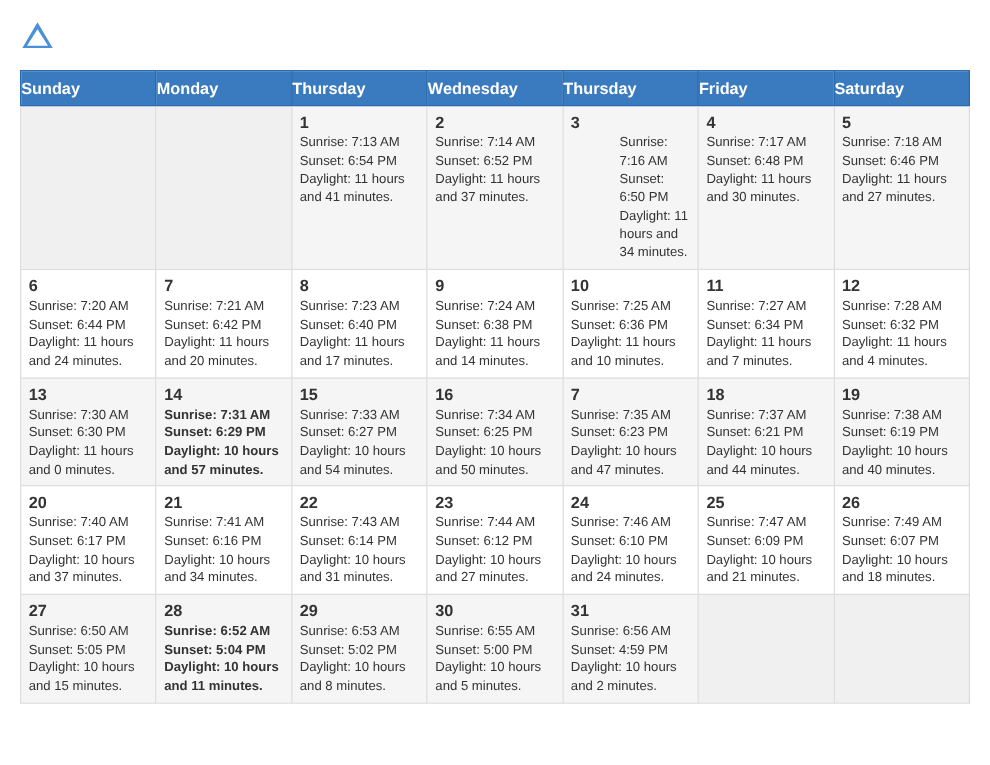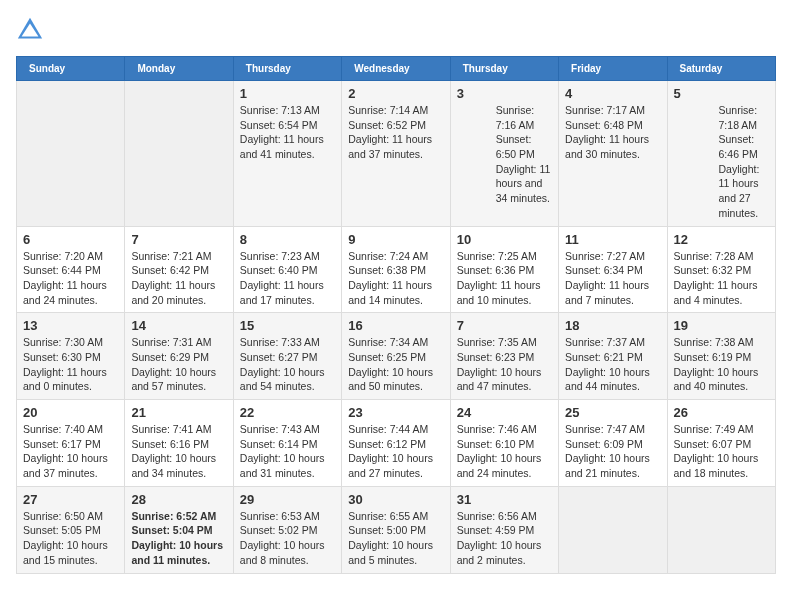--- a/index.html
+++ b/index.html
@@ -54,22 +54,22 @@
     }
     table {
       width: 100%;
       border-collapse: collapse;
       table-layout: fixed;
     }
     thead th {
       background-color: #3a7abf;
       color: #fff;
       text-align: left;
-      padding: 6px 12px;
-      font-size: 10px;
+      padding: 6px 0;
+      font-size: 13px;
       font-weight: bold;
       border: 1px solid #2a6aaf;
     }
     tbody td {
       vertical-align: top;
       padding: 5px 6px;
       font-size: 11px;
       color: #333;
       border: 1px solid #ddd;
       height: 80px;
@@ -151,21 +151,21 @@
 Daylight: 11 hours and 34 minutes.</div>
         </td>
         <td>
           <span class="day-number">4</span>
           <div class="cell-content" style="white-space: pre-line;">Sunrise: 7:17 AM
 Sunset: 6:48 PM
 Daylight: 11 hours and 30 minutes.</div>
         </td>
         <td>
           <span class="day-number">5</span>
-          <div class="cell-content" style="white-space: pre-line; margin-left: 45px;">Sunrise: 7:18 AM
+          <div class="cell-content" style="white-space: pre-line;">Sunrise: 7:18 AM
 Sunset: 6:46 PM
 Daylight: 11 hours and 27 minutes.</div>
         </td>
       </tr>
       <tr>
         <td>
           <span class="day-number">6</span>
           <div class="cell-content" style="white-space: pre-line;">Sunrise: 7:20 AM
 Sunset: 6:44 PM
 Daylight: 11 hours and 24 minutes.</div>
@@ -209,21 +209,21 @@
       </tr>
       <tr>
         <td>
           <span class="day-number">13</span>
           <div class="cell-content" style="white-space: pre-line;">Sunrise: 7:30 AM
 Sunset: 6:30 PM
 Daylight: 11 hours and 0 minutes.</div>
         </td>
         <td>
           <span class="day-number">14</span>
-          <div class="cell-content" style="white-space: pre-line;">Sunrise: 7:31 AM
+          <div class="cell-content" style="white-space: pre-line; font-weight: bold;">Sunrise: 7:31 AM
 Sunset: 6:29 PM
 Daylight: 10 hours and 57 minutes.</div>
         </td>
         <td>
           <span class="day-number">15</span>
           <div class="cell-content" style="white-space: pre-line;">Sunrise: 7:33 AM
 Sunset: 6:27 PM
 Daylight: 10 hours and 54 minutes.</div>
         </td>
         <td>

